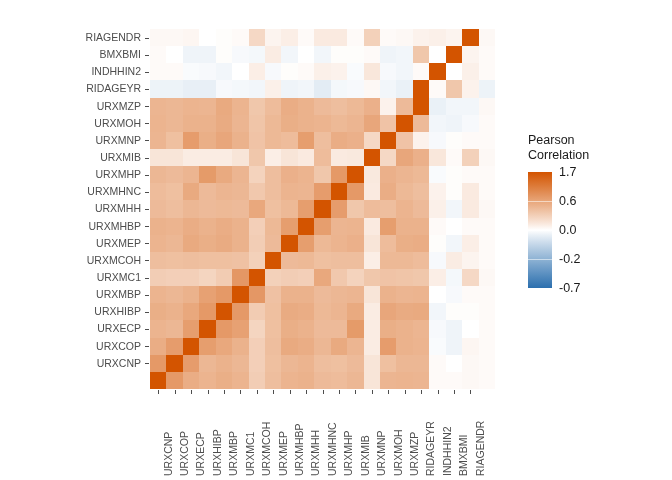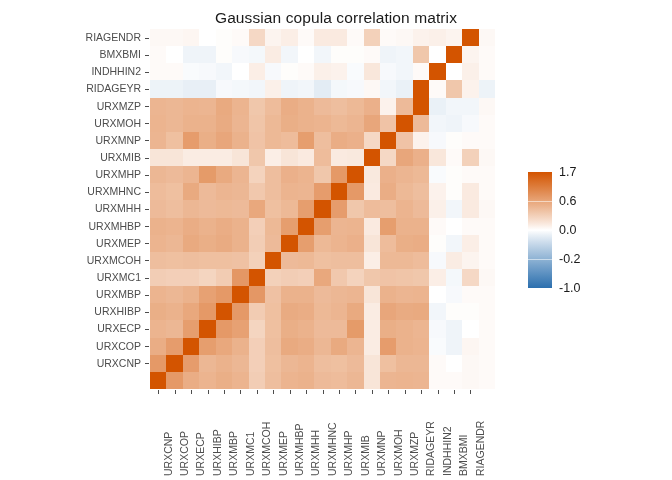--- a/index.html
+++ b/index.html
@@ -170,21 +170,20 @@
     color: #1a1a1a;
     line-height: 1;
     white-space: nowrap;
   }
 </style>
 </head>
 <body>
 
 <div id="root">
 
-  <div id="plot-title">Gaussian copula correlation matrix</div>
 
   <div id="y-axis">
       <div class="y-label" style="top: 0px; padding-right: 2px;">RIAGENDR</div>
       <div class="y-label" style="top: 17.1429px; padding-right: 2px;">BMXBMI</div>
       <div class="y-label" style="top: 34.2857px; padding-right: 2px;">INDHHIN2</div>
       <div class="y-label" style="top: 51.4286px; padding-right: 2px;">RIDAGEYR</div>
       <div class="y-label" style="top: 68.5714px; padding-right: 2px;">URXMZP</div>
       <div class="y-label" style="top: 85.7143px; padding-right: 2px;">URXMOH</div>
       <div class="y-label" style="top: 102.857px; padding-right: 2px;">URXMNP</div>
       <div class="y-label" style="top: 120px; padding-right: 2px;">URXMIB</div>
@@ -749,26 +748,30 @@
       </div>
       <div class="x-label" style="left: 295.714px;">
         <span>BMXBMI</span>
       </div>
       <div class="x-label" style="left: 312.143px;">
         <span>RIAGENDR</span>
       </div>
     </div>
 
   <div id="legend">
+    <div id="legend-title">
+      <div>Pearson</div>
+      <div>Correlation</div>
+    </div>
     <div id="legend-bar-wrap">
       <div id="legend-bar" style="background: linear-gradient(rgb(211, 84, 0) 0%, rgb(215, 100, 24) 5%, rgb(219, 116, 47) 10%, rgb(223, 132, 71) 15%, rgb(227, 148, 96) 20%, rgb(232, 165, 120) 25%, rgb(236, 181, 145) 30%, rgb(240, 199, 171) 35%, rgb(245, 216, 197) 40%, rgb(250, 234, 224) 45%, rgb(255, 255, 255) 50%, rgb(230, 238, 245) 55%, rgb(207, 222, 237) 60%, rgb(185, 207, 228) 65%, rgb(164, 193, 220) 70%, rgb(143, 179, 212) 75%, rgb(122, 165, 204) 80%, rgb(102, 151, 197) 85%, rgb(82, 138, 189) 90%, rgb(63, 124, 181) 95%, rgb(43, 111, 174) 100%);"></div>
     <div class="legend-gridline" style="top: 29px;"></div>
         <div class="legend-gridline" style="top: 58px;"></div>
         <div class="legend-gridline" style="top: 87px;"></div>
       </div>
   <div class="legend-tick-label" style="top: 33px;">1.7</div>
       <div class="legend-tick-label" style="top: 62px;">0.6</div>
       <div class="legend-tick-label" style="top: 91px;">0.0</div>
       <div class="legend-tick-label" style="top: 120px;">-0.2</div>
-      <div class="legend-tick-label" style="top: 149px;">-1.0</div>
+      <div class="legend-tick-label" style="top: 149px;">-0.7</div>
     </div>
 
 </div>
 
 </body></html>

